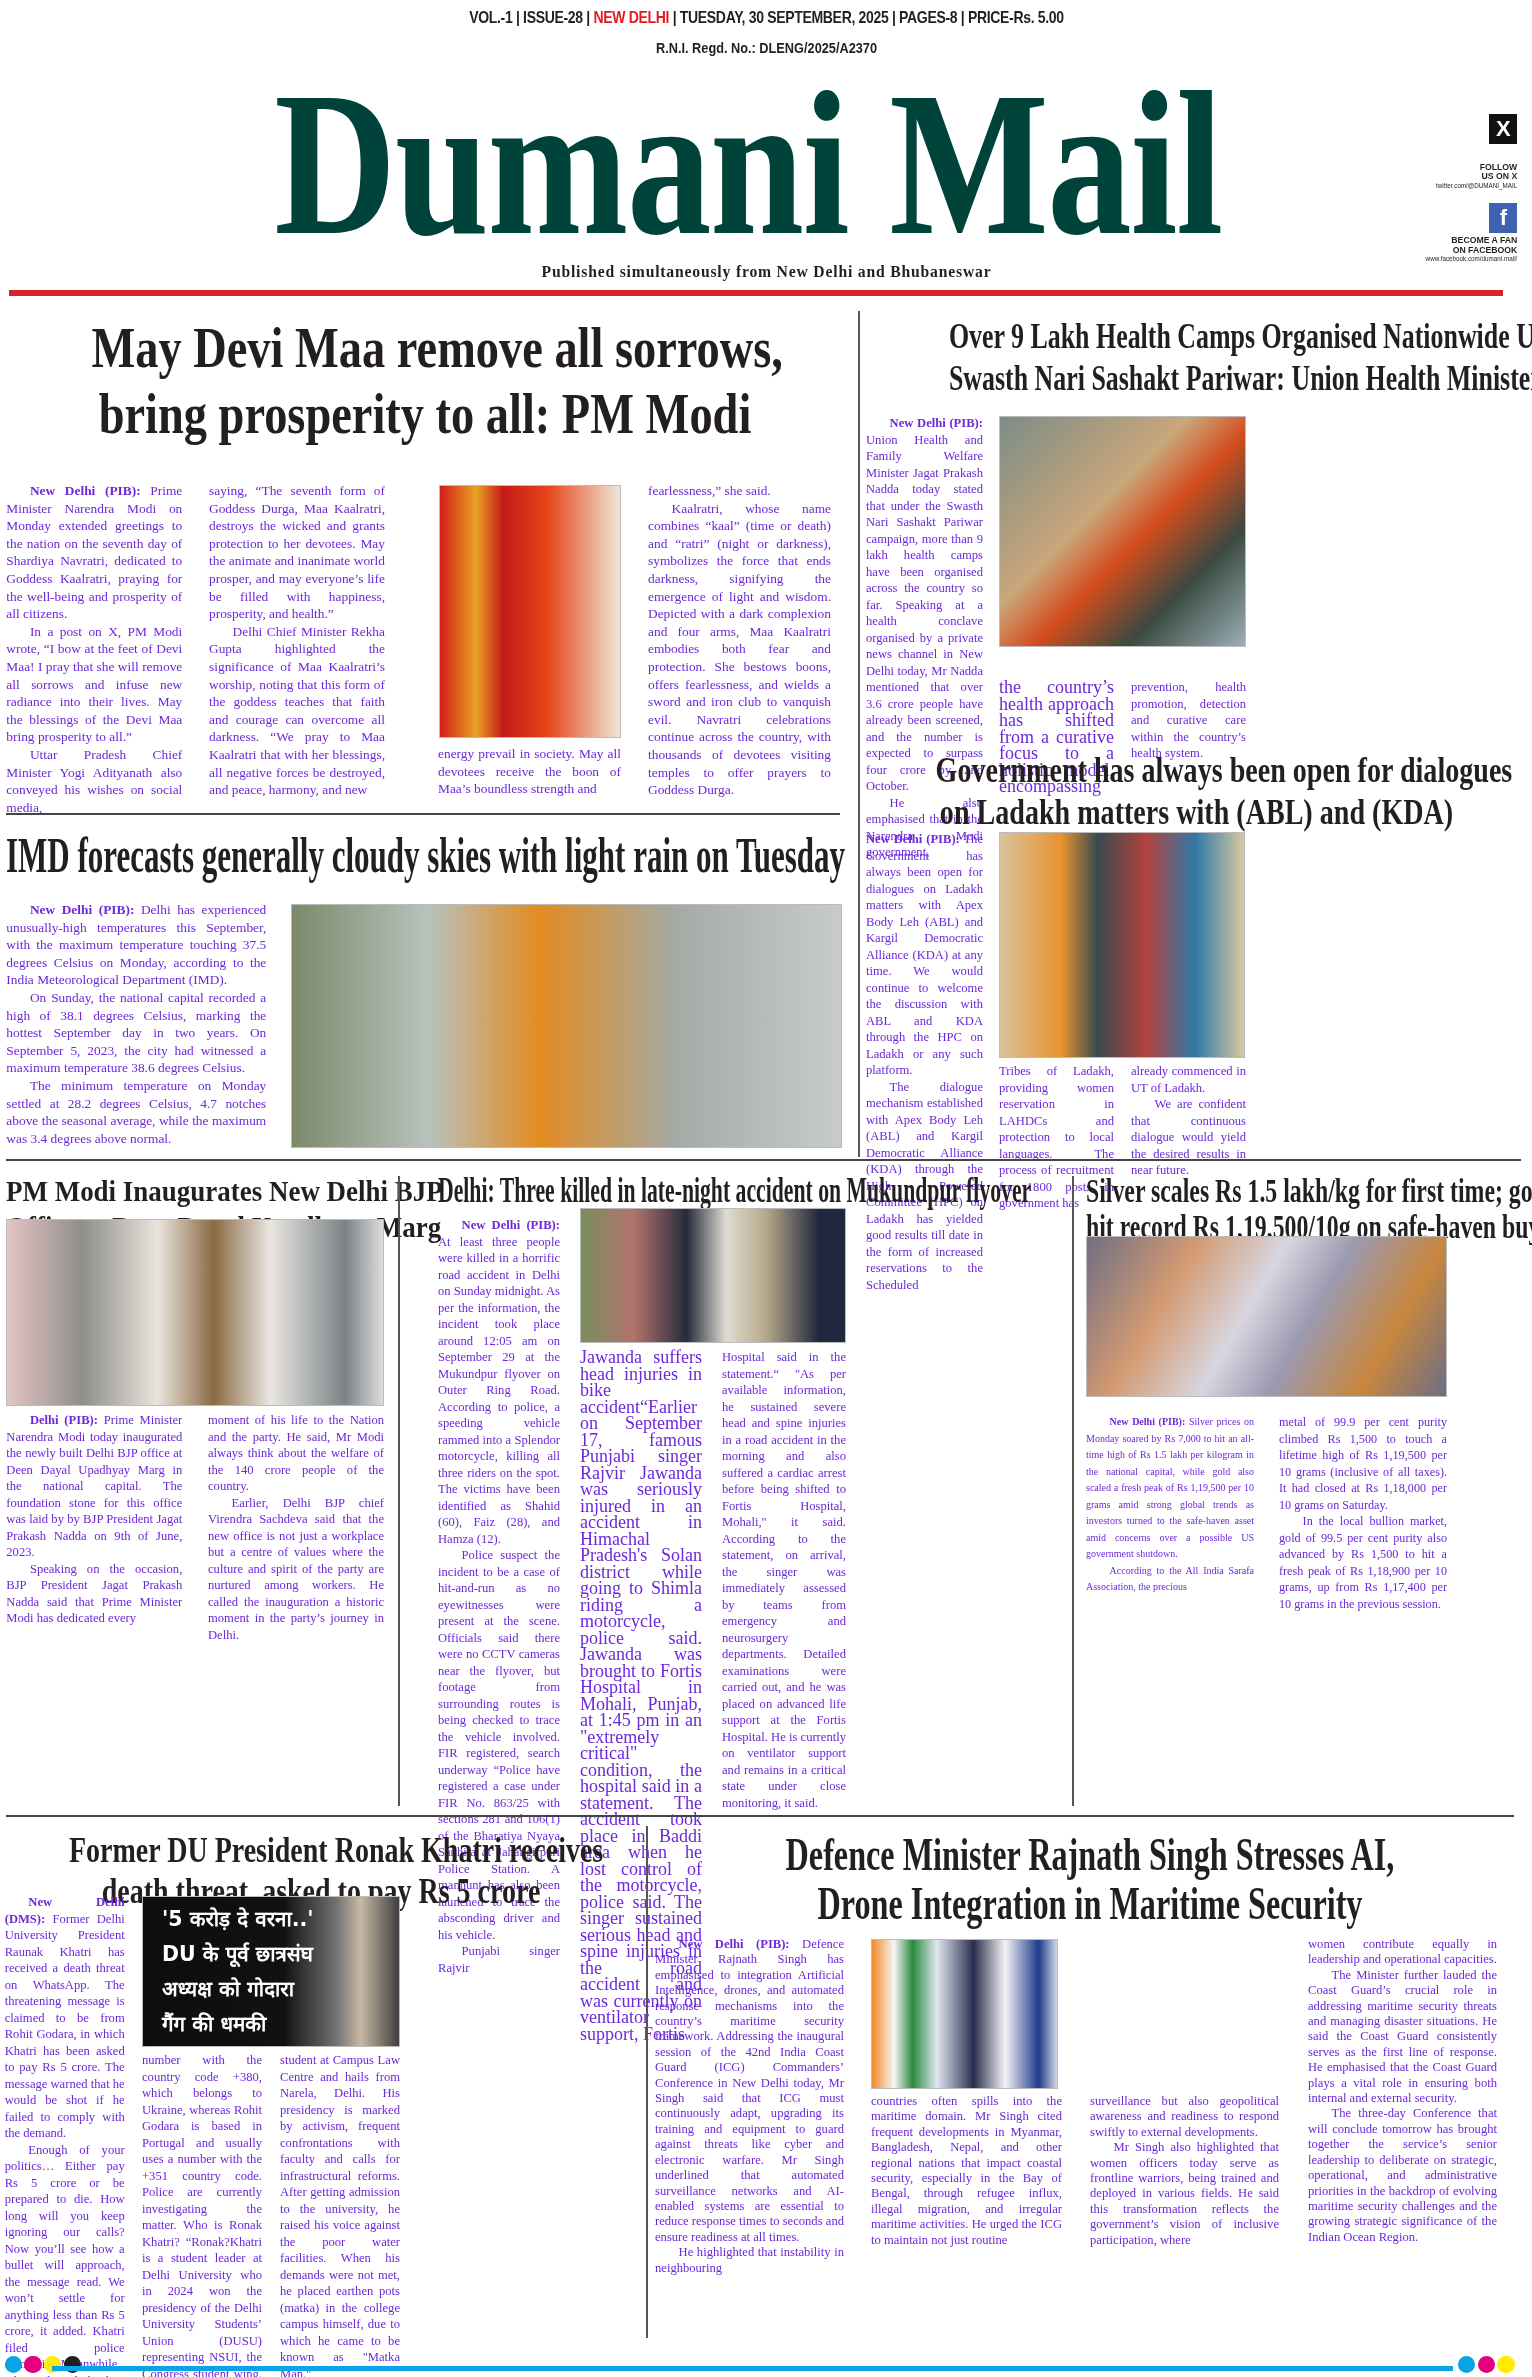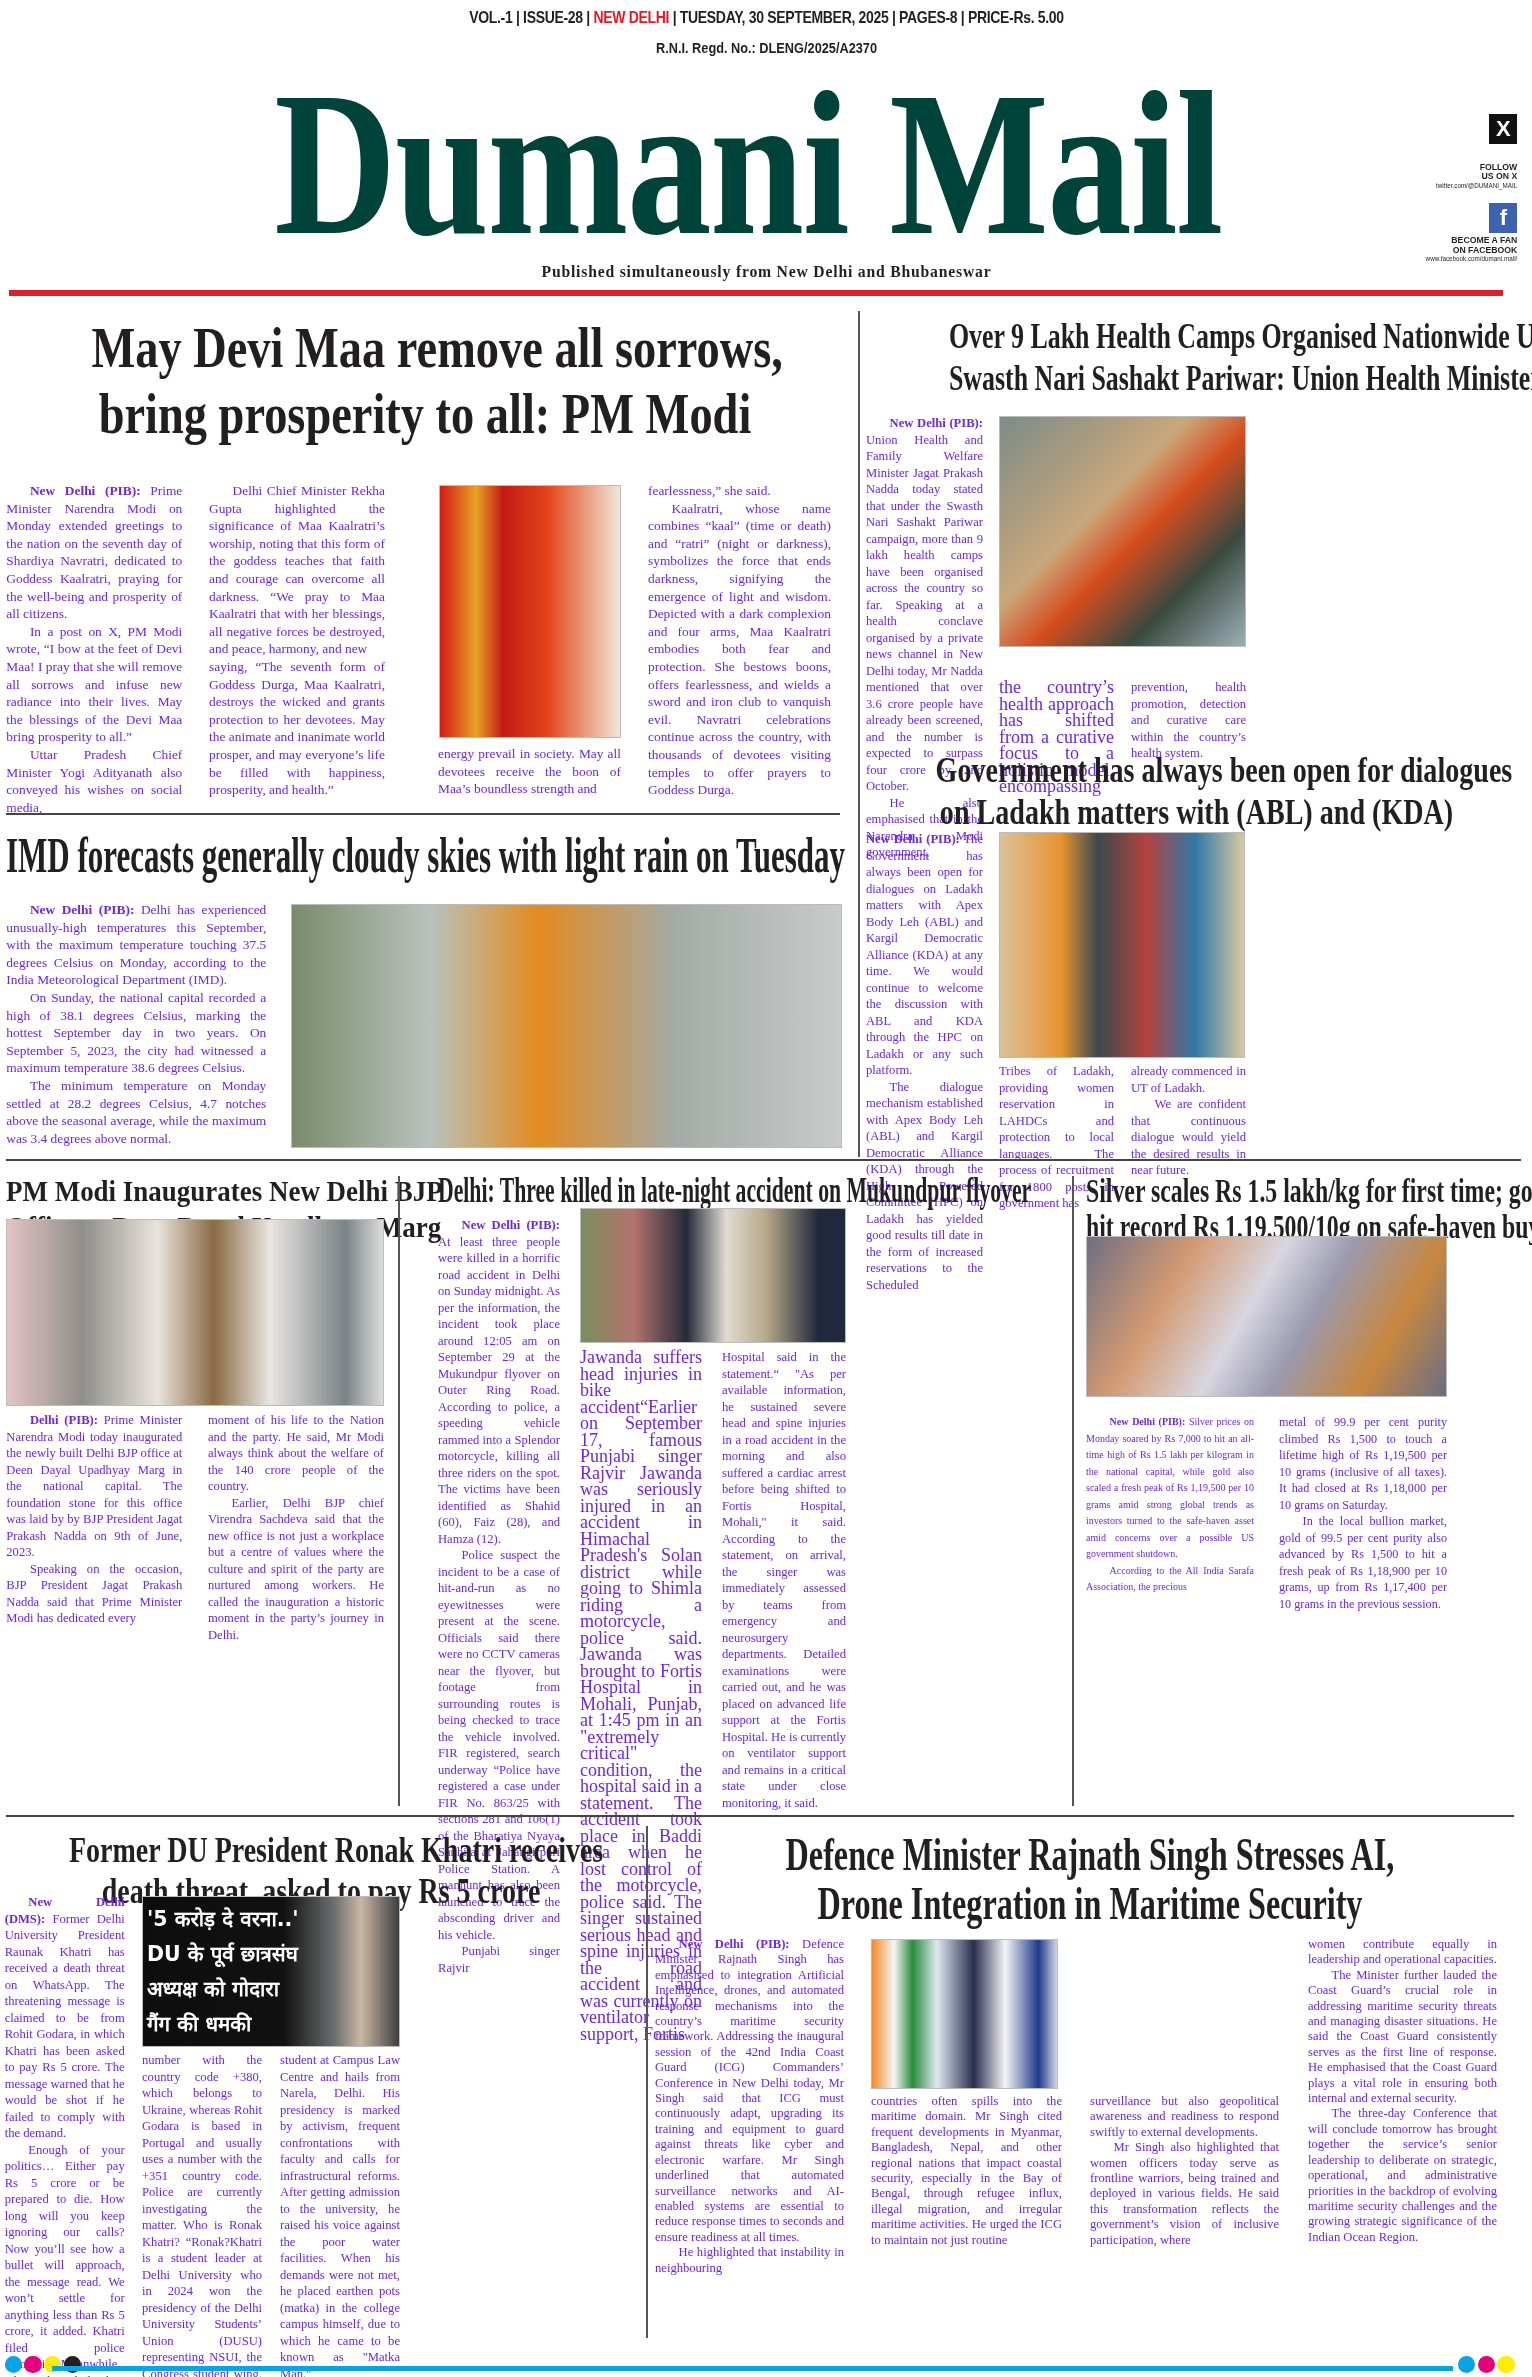--- a/index.html
+++ b/index.html
@@ -62,22 +62,22 @@
   <div class="abs hl hl-c" style="left:7.9px; width:834px; top:315px; font-size:58px; line-height:66px; transform:scaleX(0.80); transform-origin:center top;">
     <div>May Devi Maa remove all sorrows,</div>
     <div>bring prosperity to all: PM Modi</div>
   </div>
   <div class="abs col" style="left:6.3px; top:482px; width:176px;">
     <p><span class="dl">New Delhi (PIB):</span> <span>Prime Minister Narendra Modi on Monday extended greetings to the nation on the seventh day of Shardiya Navratri, dedicated to Goddess Kaalratri, praying for the well-being and prosperity of all citizens.</span></p>
     <p>In a post on X, PM Modi wrote, “I bow at the feet of Devi Maa! I pray that she will remove all sorrows and infuse new radiance into their lives. May the blessings of the Devi Maa bring prosperity to all.”</p>
     <p>Uttar Pradesh Chief Minister Yogi Adityanath also conveyed his wishes on social media,</p>
   </div>
   <div class="abs col" style="left:209px; top:482px; width:176px;">
+    <p style="text-indent:0">saying, “The seventh form of Goddess Durga, Maa Kaalratri, destroys the wicked and grants protection to her devotees. May the animate and inanimate world prosper, and may everyone’s life be filled with happiness, prosperity, and health.”</p>
     <p>Delhi Chief Minister Rekha Gupta highlighted the significance of Maa Kaalratri’s worship, noting that this form of the goddess teaches that faith and courage can overcome all darkness. “We pray to Maa Kaalratri that with her blessings, all negative forces be destroyed, and peace, harmony, and new</p>
-    <p style="text-indent:0">saying, “The seventh form of Goddess Durga, Maa Kaalratri, destroys the wicked and grants protection to her devotees. May the animate and inanimate world prosper, and may everyone’s life be filled with happiness, prosperity, and health.”</p>
   </div>
   <div class="abs photo" style="left:439px; top:485px; width:182px; height:253px; background:linear-gradient(90deg,#d21c16 0%,#e8a223 20%,#c41a16 35%,#e4461a 60%,#f0e7d8 100%);"></div>
   <div class="abs col" style="left:438px; top:745px; width:183px;">
     <p style="text-indent:0">energy prevail in society. May all devotees receive the boon of Maa’s boundless strength and</p>
   </div>
   <div class="abs col" style="left:648px; top:482px; width:183px;">
     <p style="text-indent:0">fearlessness,” she said.</p>
     <p>Kaalratri, whose name combines “kaal” (time or death) and “ratri” (night or darkness), symbolizes the force that ends darkness, signifying the emergence of light and wisdom. Depicted with a dark complexion and four arms, Maa Kaalratri embodies both fear and protection. She bestows boons, offers fearlessness, and wields a sword and iron club to vanquish evil. Navratri celebrations continue across the country, with thousands of devotees visiting temples to offer prayers to Goddess Durga.</p>
   </div>
   <div class="abs hrule" style="left:6.3px; top:813px; width:834px;"></div>
@@ -191,21 +191,21 @@
 <section>
   <div class="abs hl hl-c" style="left:6.3px; width:630px; top:1830px; font-size:35px; line-height:41px; transform:scaleX(0.80);">
     <div>Former DU President Ronak Khatri receives</div>
     <div>death threat, asked to pay Rs 5 crore</div>
   </div>
   <div class="abs col" style="left:4.7px; top:1894px; width:120px; font-size:12.6px; line-height:16.5px;">
     <p><span class="dl">New Delhi (DMS):</span> <span>Former Delhi University President Raunak Khatri has received a death threat on WhatsApp. The threatening message is claimed to be from Rohit Godara, in which Khatri has been asked to pay Rs 5 crore. The message warned that he would be shot if he failed to comply with the demand.</span></p>
     <p>Enough of your politics… Either pay Rs 5 crore or be prepared to die. How long will you keep ignoring our calls? Now you’ll see how a bullet will approach, the message read. We won’t settle for anything less than Rs 5 crore,  it added. Khatri filed police complaint“Meanwhile, Khatri has lodged a complaint with the Delhi Police regarding the threat. "I am not someone who will be intimidated by threats from such gangsters," he said. Notably, the message was sent from a</p>
   </div>
   <div class="abs photo" style="left:142px; top:1896px; width:258px; height:151px; background:linear-gradient(90deg,#0d0d0d 0%,#111 55%,#6e6f70 75%,#c9b7a4 85%,#3f3f40 100%);">
-    <div style="position:absolute; left:4px; top:4.7px; color:#fff; font-family:'DejaVu Sans',sans-serif; font-weight:bold; font-size:20.5px; line-height:35px;">
+    <div style="position:absolute; left:19px; top:4.7px; color:#fff; font-family:'DejaVu Sans',sans-serif; font-weight:bold; font-size:20.5px; line-height:35px;">
       <div>'5 करोड़ दे वरना..'</div>
       <div>DU के पूर्व छात्रसंघ</div>
       <div>अध्यक्ष को गोदारा</div>
       <div>गैंग की धमकी</div>
     </div>
   </div>
   <div class="abs col" style="left:142px; top:2052px; width:120px; font-size:12.6px; line-height:16.5px;">
     <p style="text-indent:0">number with the country code +380, which belongs to Ukraine, whereas Rohit Godara is based in Portugal and usually uses a number with the +351 country code. Police are currently investigating the matter. Who is Ronak Khatri? “Ronak?Khatri is a student leader at Delhi University who in 2024 won the presidency of the Delhi University Students’ Union (DUSU) representing NSUI, the Congress student wing. He’s a law</p>
   </div>
   <div class="abs col" style="left:280px; top:2052px; width:120px; font-size:12.6px; line-height:16.5px;">

